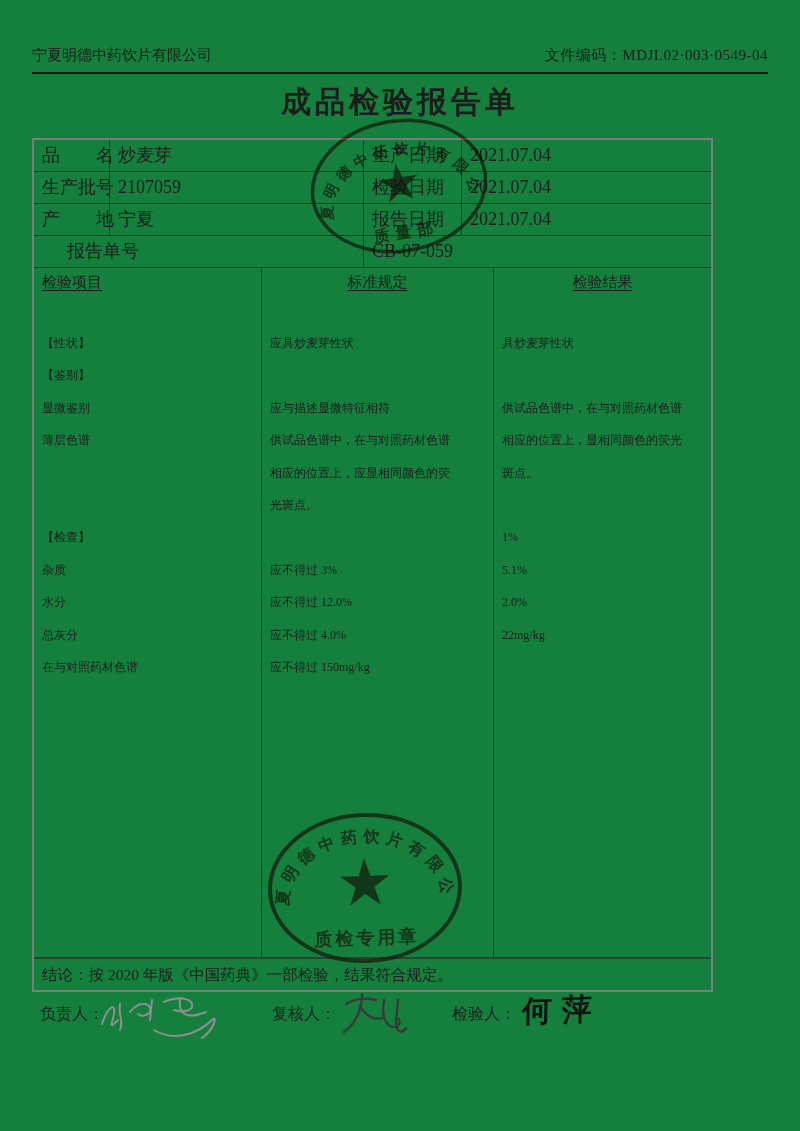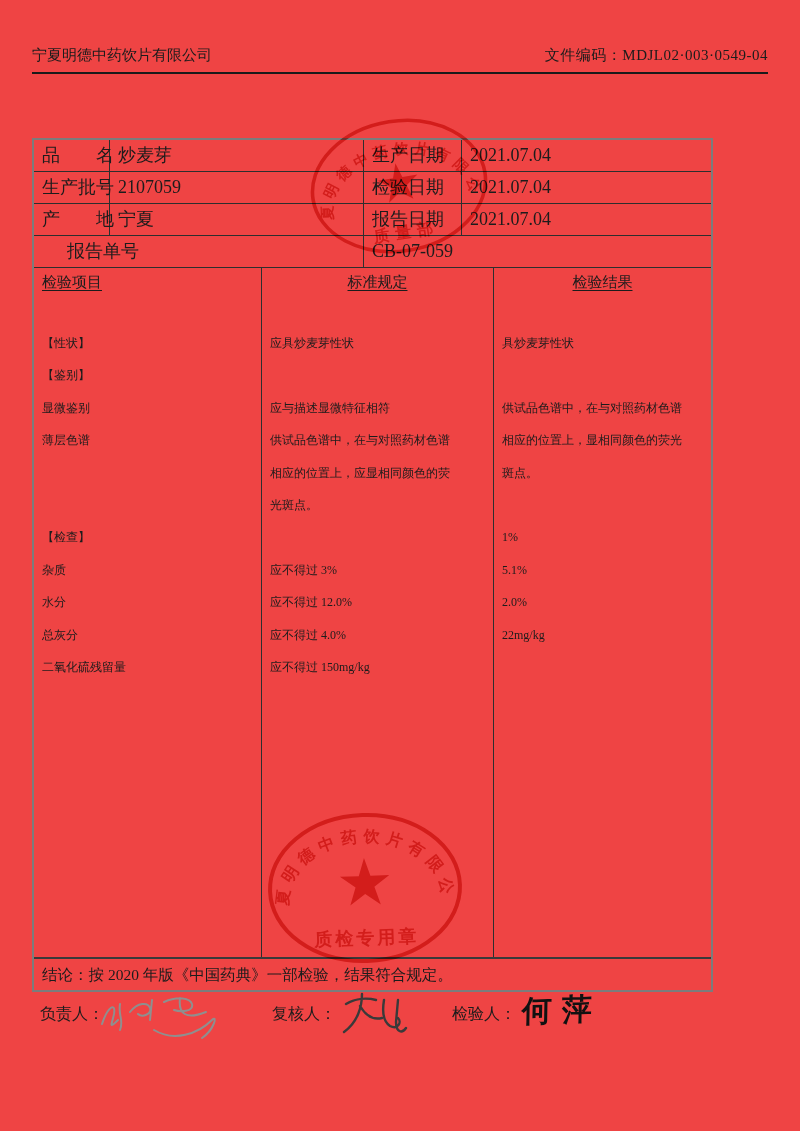--- a/index.html
+++ b/index.html
@@ -1,17 +1,17 @@
 <!DOCTYPE html>
 <html><head>
 <meta charset="utf-8">
 <style>
   html,body{margin:0;padding:0;background:#ffffff;}
   .page{
-    position:relative;width:800px;height:1131px;background:#ef4444;
+    position:relative;width:800px;height:1131px;background:#15803d;
     font-family:"Liberation Serif","DejaVu Serif",serif;color:#1c1c1c;overflow:hidden;
   }
   
   .hdr{position:absolute;left:32px;top:46px;width:736px;display:flex;justify-content:space-between;
        align-items:flex-end;font-size:15px;padding-bottom:7px;border-bottom:2px solid #1a1a1a;}
   .hdr .code{letter-spacing:.5px;}
   
   .title{position:absolute;left:0;top:82px;width:800px;text-align:center;
          font-size:30px;font-weight:bold;letter-spacing:4px;}
   
@@ -54,20 +54,21 @@
 </head>
 <body>
 
 <div class="page">
 
   <div class="hdr">
     <span>宁夏明德中药饮片有限公司</span>
     <span class="code">文件编码：MDJL02·003·0549-04</span>
   </div>
 
+  <div class="title">成品检验报告单</div>
 
   <div class="tbl">
 
     <div class="igrid">
       <div class="icell br">品　　名</div>
       <div class="icell br">炒麦芽</div>
       <div class="icell br">生产日期</div>
       <div class="icell">2021.07.04</div>
 
       <div class="icell br">生产批号</div>
@@ -91,21 +92,21 @@
             <div class="bline">【性状】</div>
             <div class="bline">【鉴别】</div>
             <div class="bline">显微鉴别</div>
             <div class="bline">薄层色谱</div>
             <div class="bline"></div>
             <div class="bline"></div>
             <div class="bline">【检查】</div>
             <div class="bline">杂质</div>
             <div class="bline">水分</div>
             <div class="bline">总灰分</div>
-            <div class="bline">二氧化硫残留量</div>
+            <div class="bline">在与对照药材色谱</div>
           </div>
       </div>
       <div class="icol c2">
         <div class="col-head"><span>标准规定</span></div>
         <div class="blines">
             <div class="bline">应具炒麦芽性状</div>
             <div class="bline"></div>
             <div class="bline">应与描述显微特征相符</div>
             <div class="bline">供试品色谱中，在与对照药材色谱</div>
             <div class="bline">相应的位置上，应显相同颜色的荧</div>

